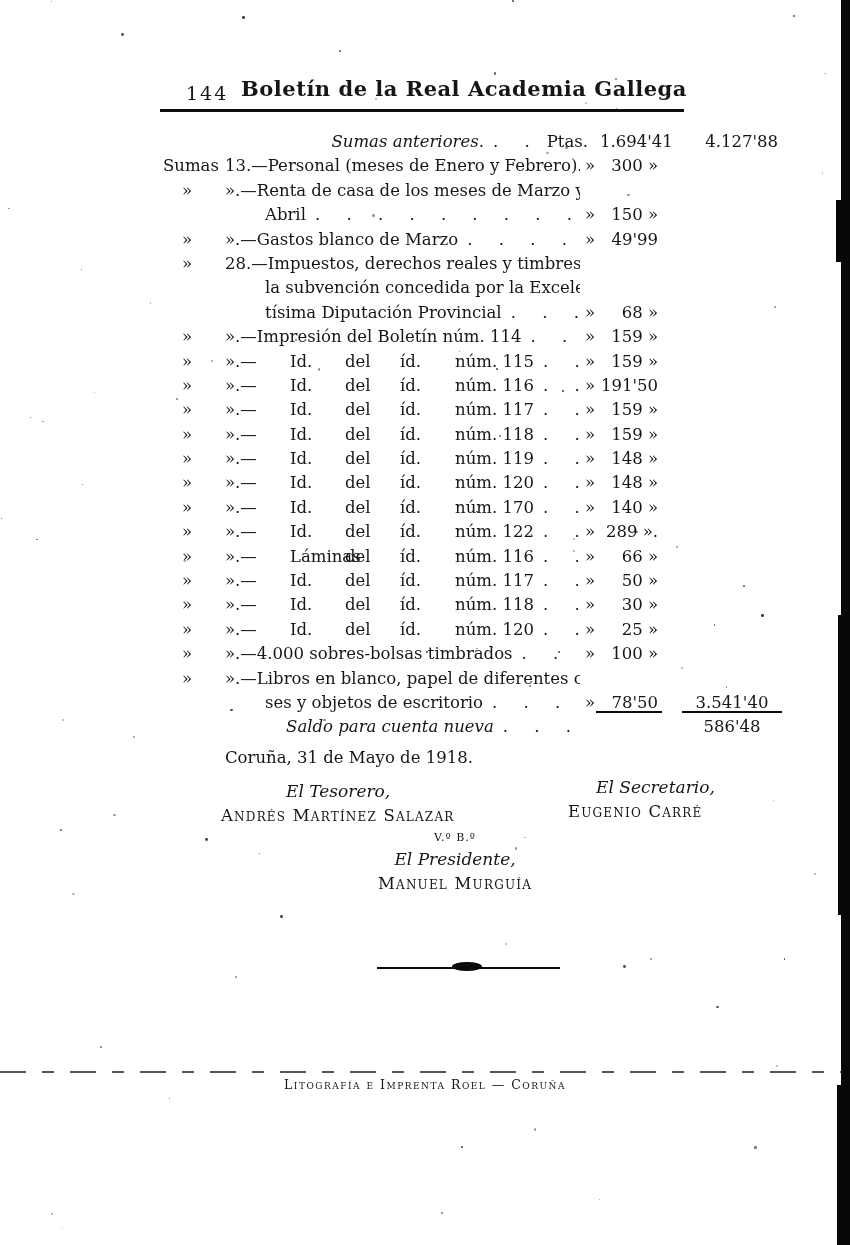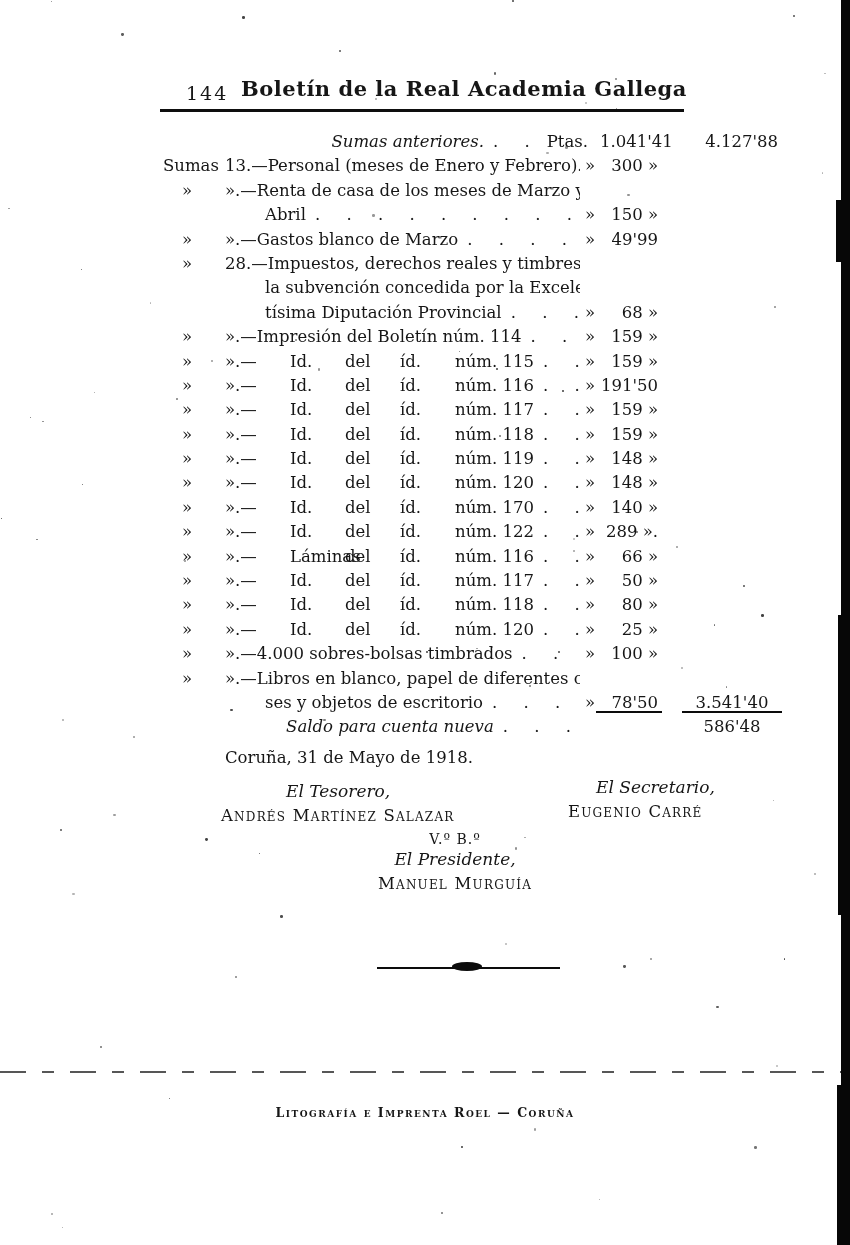--- a/index.html
+++ b/index.html
@@ -36,52 +36,52 @@
   .op{display:flex;justify-content:flex-end;align-items:baseline;height:24.4px;line-height:24.4px;white-space:nowrap;}
   .op-label{font-style:italic;}
   .op-ptas{margin-left:12px;}
   .op-a1{width:58px;flex:none;text-align:right;margin-left:12px;}
   .op-a2{width:92px;flex:none;margin-left:28px;text-align:right;}
 
   
   .abs{position:absolute;white-space:nowrap;}
   .sig-title{font-style:italic;font-size:17px;}
   .sig-name{font-variant:small-caps;letter-spacing:1.2px;font-size:16.5px;}
-  .vb{font-size:14px;font-variant:small-caps;letter-spacing:1px;}
+  .vb{font-size:11px;font-variant:small-caps;letter-spacing:1px;}
 
   
   .orn-line{position:absolute;left:377px;top:967px;width:183px;height:2px;background:#0c0c0c;}
   .orn-diamond{position:absolute;left:452px;top:962px;width:30px;height:9px;background:#0c0c0c;border-radius:50%;}
 
   
   .fold{position:absolute;left:0;top:1071px;width:850px;height:2px;opacity:.8;
         background:repeating-linear-gradient(90deg,#2c2c2c 0 26px,transparent 26px 42px,#2c2c2c 42px 54px,transparent 54px 70px);}
-  .imprint{position:absolute;left:0;top:1105px;width:850px;text-align:center;
-           font-variant:small-caps;font-weight:bold;font-size:12.5px;letter-spacing:1.5px;}
+  .imprint{position:absolute;left:0;top:1077px;width:850px;text-align:center;
+           font-variant:small-caps;font-weight:normal;font-size:12.5px;letter-spacing:1.5px;}
 
   
   .scanbar{position:absolute;background:#070707;}
   .speck{position:absolute;background:#1c1c1c;border-radius:50%;}
 </style>
 </head>
 <body>
 
 <div class="page">
 
   <div class="hdr-num">144</div>
   <div class="hdr-title">Boletín de la Real Academia Gallega</div>
   <div class="hdr-rule"></div>
 
   <div class="ledger">
     <div class="op">
       <span class="op-label"></span>
       <span class="op-label">Sumas anteriores.</span>
       <span class="dots">. .</span>
       <span class="op-ptas">Ptas.</span>
-      <span class="op-a1">1.041'41</span>
+      <span class="op-a1">1.694'41</span>
       <span class="op-a2">4.127'88</span>
     </div>
     <div id="rows">
         <div class="row">
           <span class="c-m">Sumas</span>
           <div class="c-body"><span>13.—</span><span>Personal (meses de Enero y Febrero).</span></div>
           <span class="c-cur">»</span>
           <span class="c-a1">300 »</span>
           <span class="c-a2"></span>
         </div>
@@ -267,21 +267,21 @@
         <div class="row">
           <span class="c-m">»</span>
           <div class="c-body">
             <span class="tc" style="left: 14px;"><span>».—</span></span>
             <span class="tc" style="left: 79px;"><span>Id.</span></span>
             <span class="tc" style="left: 134px;"><span>del</span></span>
             <span class="tc" style="left: 189px;"><span>íd.</span></span>
             <span class="tc" style="left: 244px;"><span>núm. 118</span><span class="dots">. . .</span></span>
           </div>
           <span class="c-cur">»</span>
-          <span class="c-a1">80 »</span>
+          <span class="c-a1">30 »</span>
           <span class="c-a2"></span>
         </div>
         <div class="row">
           <span class="c-m">»</span>
           <div class="c-body">
             <span class="tc" style="left: 14px;"><span>».—</span></span>
             <span class="tc" style="left: 79px;"><span>Id.</span></span>
             <span class="tc" style="left: 134px;"><span>del</span></span>
             <span class="tc" style="left: 189px;"><span>íd.</span></span>
             <span class="tc" style="left: 244px;"><span>núm. 120</span><span class="dots">. . .</span></span>

